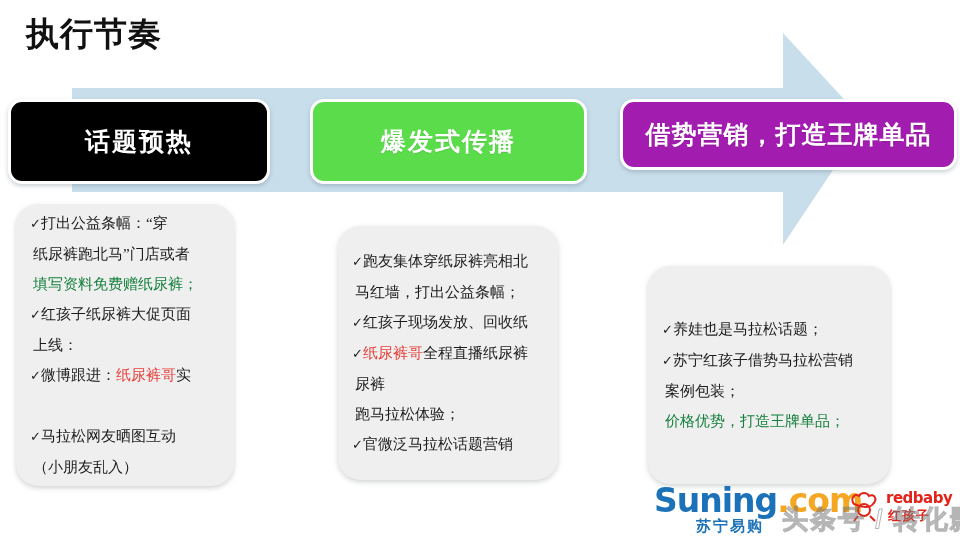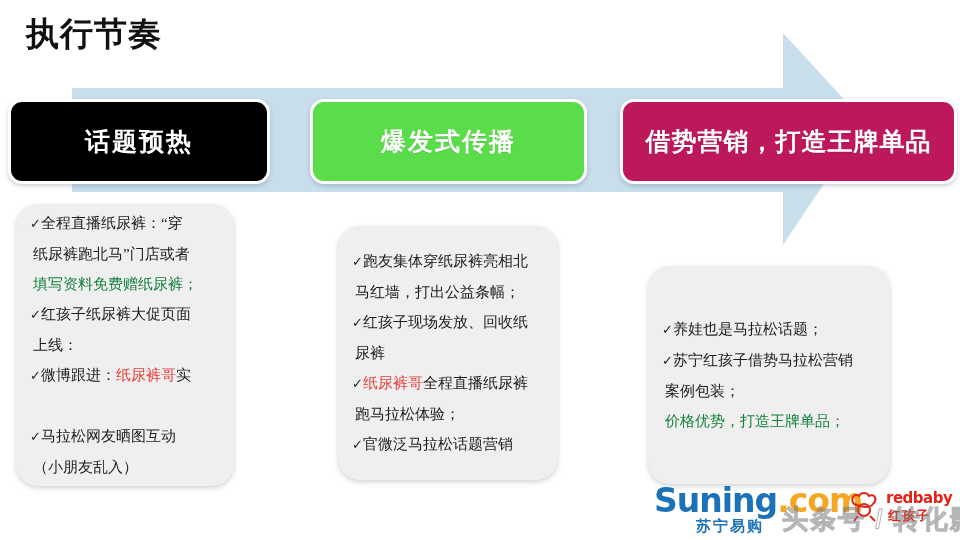--- a/index.html
+++ b/index.html
@@ -65,22 +65,22 @@
   }
   .pill-1 {
     left: 8px;  top: 99px;  width: 262px; height: 85px;
     background: #000000;
   }
   .pill-2 {
     left: 310px; top: 99px;  width: 277px; height: 85px;
     background: #5BDC4B;
   }
   .pill-3 {
-    left: 620px; top: 99px;  width: 337px; height: 85px;
-    background: #be185d;
+    left: 620px; top: 99px;  width: 337px; height: 71px;
+    background: #a21caf;
     letter-spacing: 1px;
   }
 
   
   .card {
     position: absolute;
     background: #EFEFEF;
     border-radius: 22px;
     box-sizing: border-box;
     box-shadow: 0 2px 5px rgba(120,125,130,0.34);
@@ -198,36 +198,36 @@
     <polygon points="72,88 783,88 783,33 865,122 783,245 783,192 72,192" fill="#C6DCEA" opacity="0.95"></polygon>
   </svg>
 
   <div class="slide-title">执行节奏</div>
 
   <div class="pill pill-1">话题预热</div>
   <div class="pill pill-2">爆发式传播</div>
   <div class="pill pill-3">借势营销，打造王牌单品</div>
 
   <div class="card card-1" id="card-0">
-      <div class="bullet-line"><span class="tick">✓</span><span style="color: rgb(28, 28, 28);">全程直播纸尿裤：“穿</span></div>
+      <div class="bullet-line"><span class="tick">✓</span><span style="color: rgb(28, 28, 28);">打出公益条幅：“穿</span></div>
       <div class="bullet-line"><span> </span><span style="color: rgb(28, 28, 28);">纸尿裤跑北马”门店或者</span></div>
       <div class="bullet-line"><span> </span><span style="color: #15803d;">填写资料免费赠纸尿裤；</span></div>
       <div class="bullet-line"><span class="tick">✓</span><span style="color: rgb(28, 28, 28);">红孩子纸尿裤大促页面</span></div>
       <div class="bullet-line"><span> </span><span style="color: rgb(28, 28, 28);">上线：</span></div>
       <div class="bullet-line"><span class="tick">✓</span><span style="color: rgb(28, 28, 28);">微博跟进：</span><span style="color: rgb(232, 64, 58);">纸尿裤哥</span><span style="color: rgb(28, 28, 28);">实</span></div>
       <div class="bullet-line"><span> </span></div>
       <div class="bullet-line"><span class="tick">✓</span><span style="color: rgb(28, 28, 28);">马拉松网友晒图互动</span></div>
       <div class="bullet-line"><span> </span><span style="color: rgb(28, 28, 28);">（小朋友乱入）</span></div>
     </div>
   <div class="card card-2" id="card-1">
       <div class="bullet-line"><span class="tick">✓</span><span style="color: rgb(28, 28, 28);">跑友集体穿纸尿裤亮相北</span></div>
       <div class="bullet-line"><span> </span><span style="color: rgb(28, 28, 28);">马红墙，打出公益条幅；</span></div>
       <div class="bullet-line"><span class="tick">✓</span><span style="color: rgb(28, 28, 28);">红孩子现场发放、回收纸</span></div>
+      <div class="bullet-line"><span class="tick">✓</span><span style="color: rgb(232, 64, 58);">纸尿裤哥</span><span style="color: rgb(28, 28, 28);">全程直播纸尿裤</span></div>
       <div class="bullet-line"><span> </span><span style="color: rgb(28, 28, 28);">尿裤</span></div>
-      <div class="bullet-line"><span class="tick">✓</span><span style="color: rgb(232, 64, 58);">纸尿裤哥</span><span style="color: rgb(28, 28, 28);">全程直播纸尿裤</span></div>
       <div class="bullet-line"><span> </span><span style="color: rgb(28, 28, 28);">跑马拉松体验；</span></div>
       <div class="bullet-line"><span class="tick">✓</span><span style="color: rgb(28, 28, 28);">官微泛马拉松话题营销</span></div>
     </div>
   <div class="card card-3" id="card-2">
       <div class="bullet-line"><span class="tick">✓</span><span style="color: rgb(28, 28, 28);">养娃也是马拉松话题；</span></div>
       <div class="bullet-line"><span class="tick">✓</span><span style="color: rgb(28, 28, 28);">苏宁红孩子借势马拉松营销</span></div>
       <div class="bullet-line"><span> </span><span style="color: rgb(28, 28, 28);">案例包装；</span></div>
       <div class="bullet-line"><span> </span><span style="color: #15803d;">价格优势，打造王牌单品；</span></div>
     </div>
 

